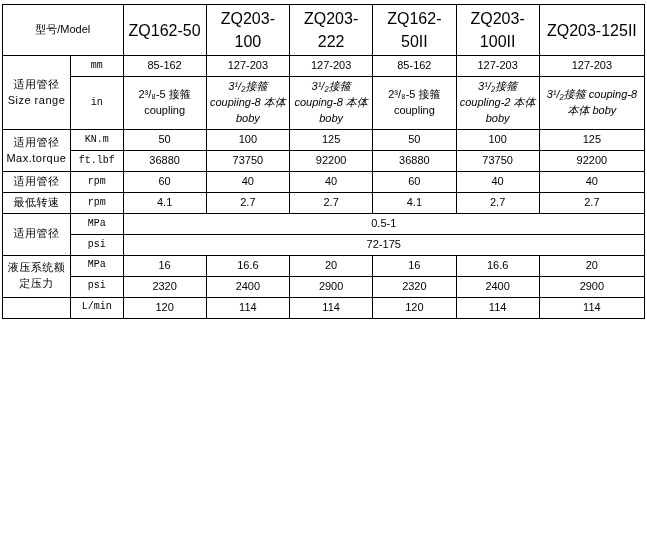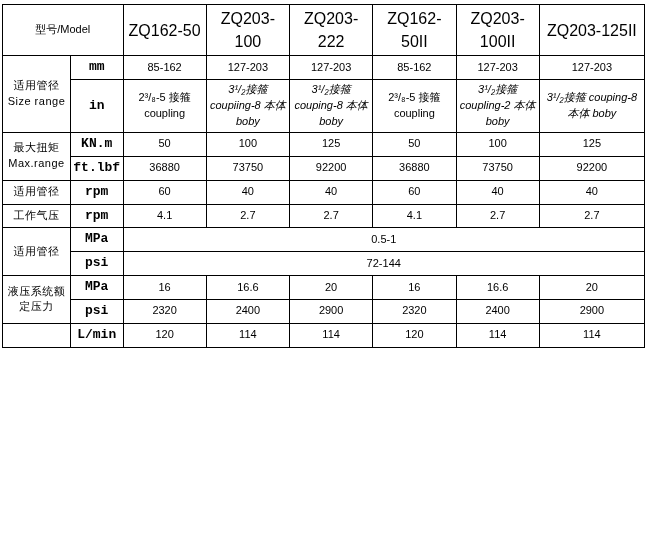--- a/index.html
+++ b/index.html
@@ -51,22 +51,21 @@
   }
   .rowlabel {
     letter-spacing: 0.5px;
     margin-top: 47px;
   }
   .it {
     font-style: italic;
   }
   .unitcell {
     font-family: "Liberation Mono", monospace;
-    font-size: 13px;
-    font-weight: bold;
+    font-size: 10px;
   }
   .modelhead {
     font-size: 16px;
     line-height: 1.5;
   }
   .wrapcell {
     font-size: 11px;
     line-height: 1.5;
   }
 </style>
@@ -111,21 +110,21 @@
         <td class="unitcell">in</td>
         <td class="wrapcell">2³/₈-5 接箍 coupling</td>
         <td class="wrapcell it">3¹/₂接箍 coupiing-8 本体 boby</td>
         <td class="wrapcell it">3¹/₂接箍 couping-8 本体 boby</td>
         <td class="wrapcell">2³/₈-5 接箍 coupling</td>
         <td class="wrapcell it">3¹/₂接箍 coupling-2 本体 boby</td>
         <td class="wrapcell it">3¹/₂接箍 couping-8 本体 boby</td>
       </tr>
 
       <tr>
-        <td rowspan="2" class="rowlabel">最大扭矩 Max.range</td>
+        <td rowspan="2" class="rowlabel">适用管径 Max.torque</td>
         <td class="unitcell">KN.m</td>
         <td>50</td>
         <td>100</td>
         <td>125</td>
         <td>50</td>
         <td>100</td>
         <td>125</td>
       </tr>
       <tr>
         <td class="unitcell">ft.lbf</td>
@@ -142,38 +141,38 @@
         <td class="unitcell">rpm</td>
         <td>60</td>
         <td>40</td>
         <td>40</td>
         <td>60</td>
         <td>40</td>
         <td>40</td>
       </tr>
 
       <tr>
-        <td class="rowlabel">工作气压</td>
+        <td class="rowlabel">最低转速</td>
         <td class="unitcell">rpm</td>
         <td>4.1</td>
         <td>2.7</td>
         <td>2.7</td>
         <td>4.1</td>
         <td>2.7</td>
         <td>2.7</td>
       </tr>
 
       <tr>
         <td rowspan="2" class="rowlabel">适用管径</td>
         <td class="unitcell">MPa</td>
         <td colspan="6">0.5-1</td>
       </tr>
       <tr>
         <td class="unitcell">psi</td>
-        <td colspan="6">72-144</td>
+        <td colspan="6">72-175</td>
       </tr>
 
       <tr>
         <td rowspan="2" class="rowlabel">液压系统额定压力</td>
         <td class="unitcell">MPa</td>
         <td>16</td>
         <td>16.6</td>
         <td>20</td>
         <td>16</td>
         <td>16.6</td>

